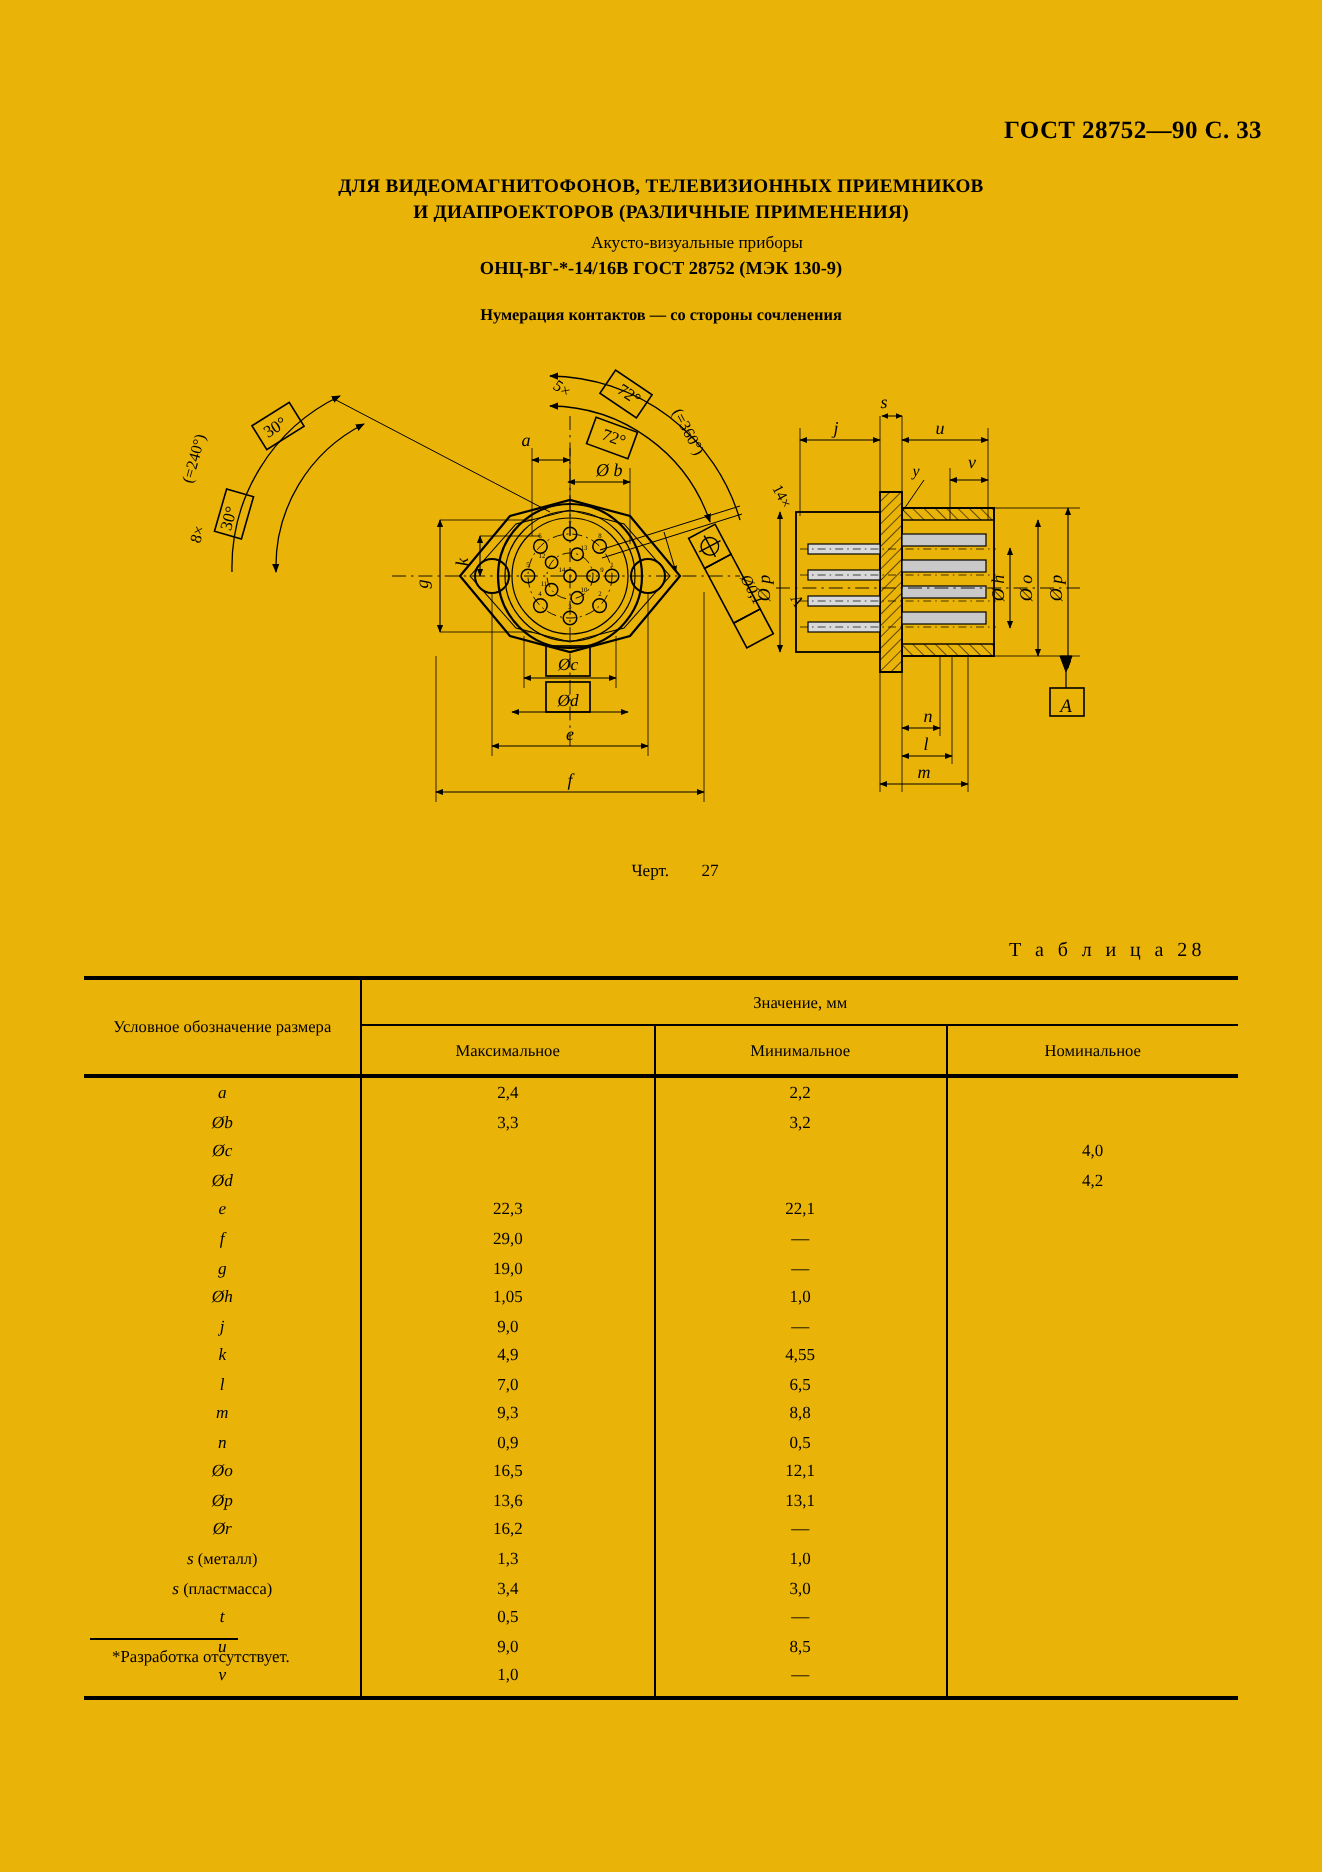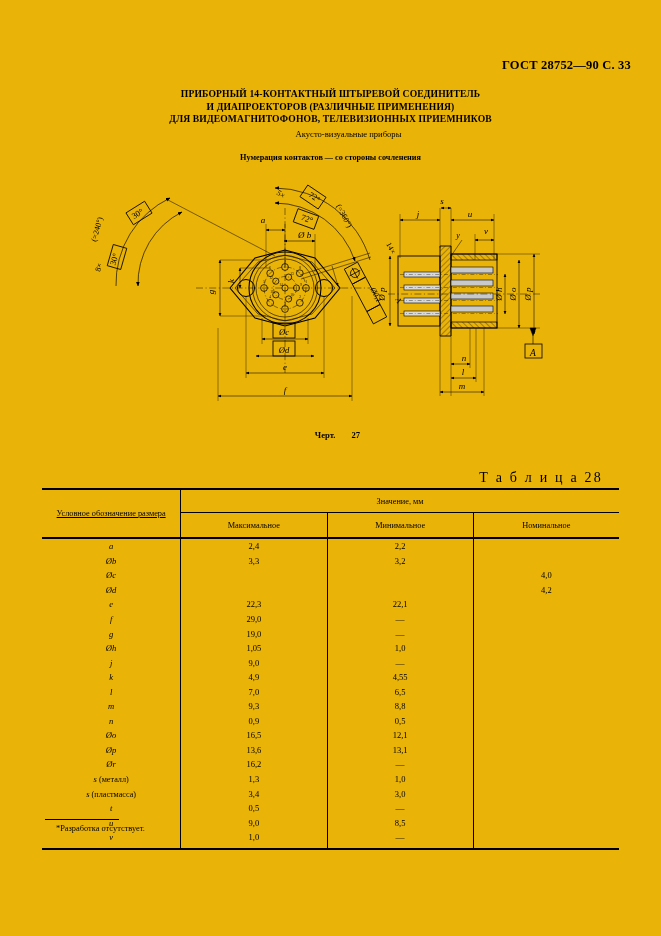--- a/index.html
+++ b/index.html
@@ -75,28 +75,28 @@
   .drawing svg { display: block; }
 
   .fig-caption {
     position: absolute;
     top: 430px;
     left: 0;
     width: 661px;
     text-align: center;
     font-size: 8.6px;
   }
-  .fig-caption span { margin-left: 14px; font-weight: bold; }
+  .fig-caption span { margin-left: 14px; }
 
   
   .table-label {
     position: absolute;
     top: 470px;
     right: 58px;
-    font-size: 14px;
+    font-size: 10px;
     letter-spacing: 2.2px;
   }
 
   .tbl-wrap {
     position: absolute;
     top: 488px;
     left: 42px;
     width: 577px;
   }
   table.spec {
@@ -113,21 +113,20 @@
   .rule-top { border-top: 2.1px solid #000; }
   .rule-bottom { border-bottom: 2.1px solid #000; }
   .thin-b { border-bottom: 0.9px solid #000; }
   .vline { border-left: 1.9px solid #000; }
 
   th.col-sym {
     width: 139px;
     height: 46px;
     line-height: 12px;
     padding: 0 8px;
-    text-decoration: underline;
   }
   th.grp {
     height: 22px;
   }
   th.sub {
     height: 24px;
   }
   .sub-cell { width: 146px; }
 
   td.sym {
@@ -157,24 +156,24 @@
   }
 </style>
 </head>
 <body>
 
 <div class="page">
 
   <div class="doc-header">ГОСТ 28752—90 С. 33</div>
 
   <div class="title-block">
-    <div class="title-main">ПРИБОРНЫЙ 14-КОНТАКТНЫЙ ШТЫРЕВОЙ СОЕДИНИТЕЛЬ</div>
+    <div class="title-main">ДЛЯ ВИДЕОМАГНИТОФОНОВ, ТЕЛЕВИЗИОННЫХ ПРИЕМНИКОВ</div>
     <div class="title-main">И ДИАПРОЕКТОРОВ (РАЗЛИЧНЫЕ ПРИМЕНЕНИЯ)</div>
-    <div class="title-main">ДЛЯ ВИДЕОМАГНИТОФОНОВ, ТЕЛЕВИЗИОННЫХ ПРИЕМНИКОВ</div>
     <div class="subtitle-1">Акусто-визуальные приборы</div>
+    <div class="subtitle-2">ОНЦ-ВГ-*-14/16В ГОСТ 28752 (МЭК 130-9)</div>
     <div class="subtitle-3">Нумерация контактов — со стороны сочленения</div>
   </div>
 
   <div class="drawing">
   <svg width="560" height="255" viewBox="0 0 560 255">
     <defs>
       <marker id="ah" viewBox="0 0 10 10" refX="9" refY="5" markerWidth="7" markerHeight="7" orient="auto">
         <path d="M0,1 L10,5 L0,9 z" fill="#000"></path>
       </marker>
       <marker id="ahs" viewBox="0 0 10 10" refX="1" refY="5" markerWidth="7" markerHeight="7" orient="auto">

